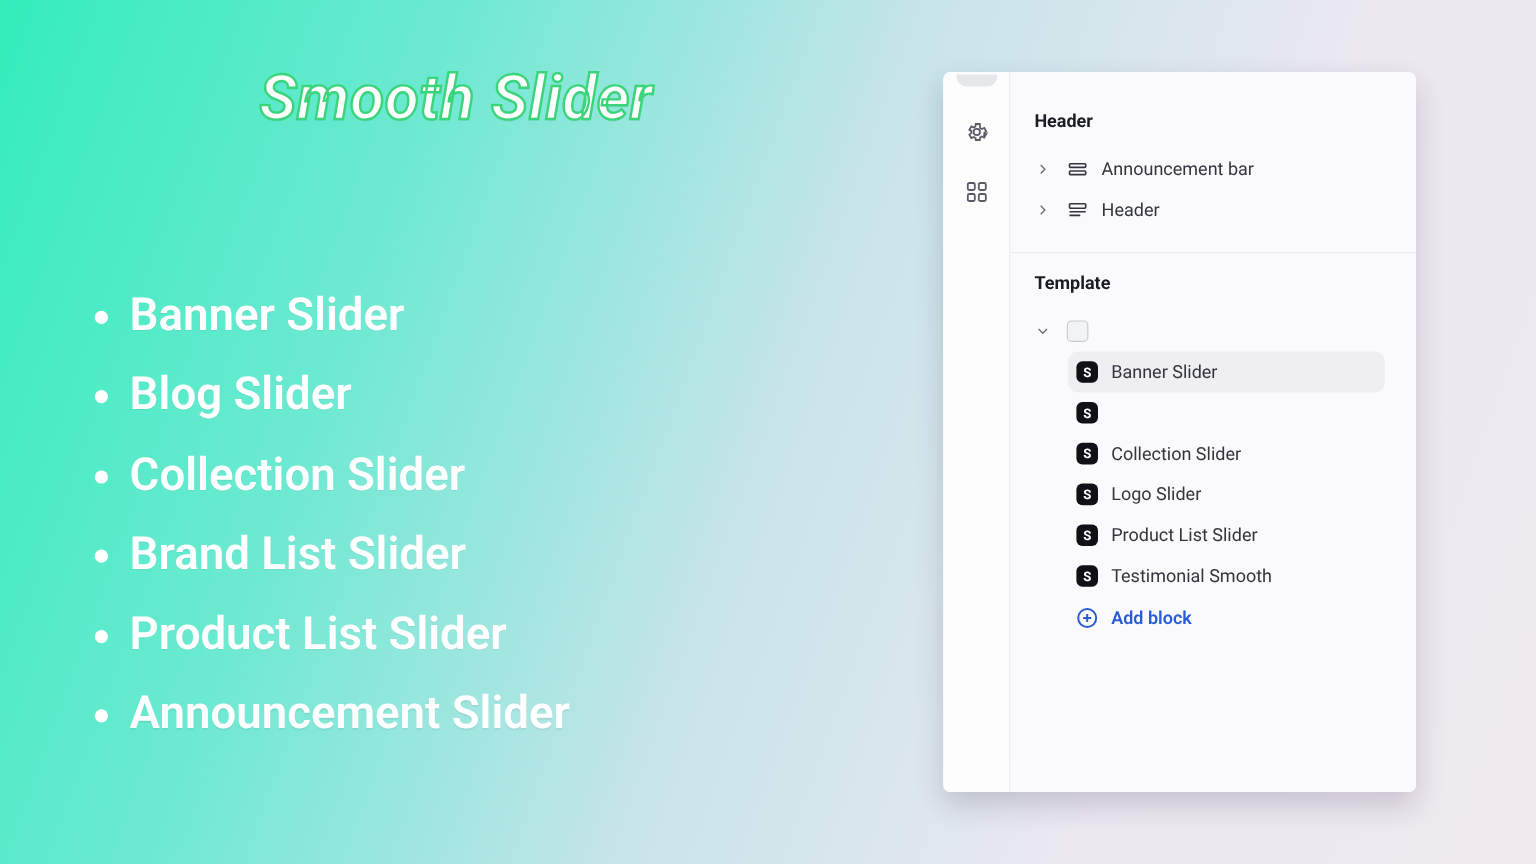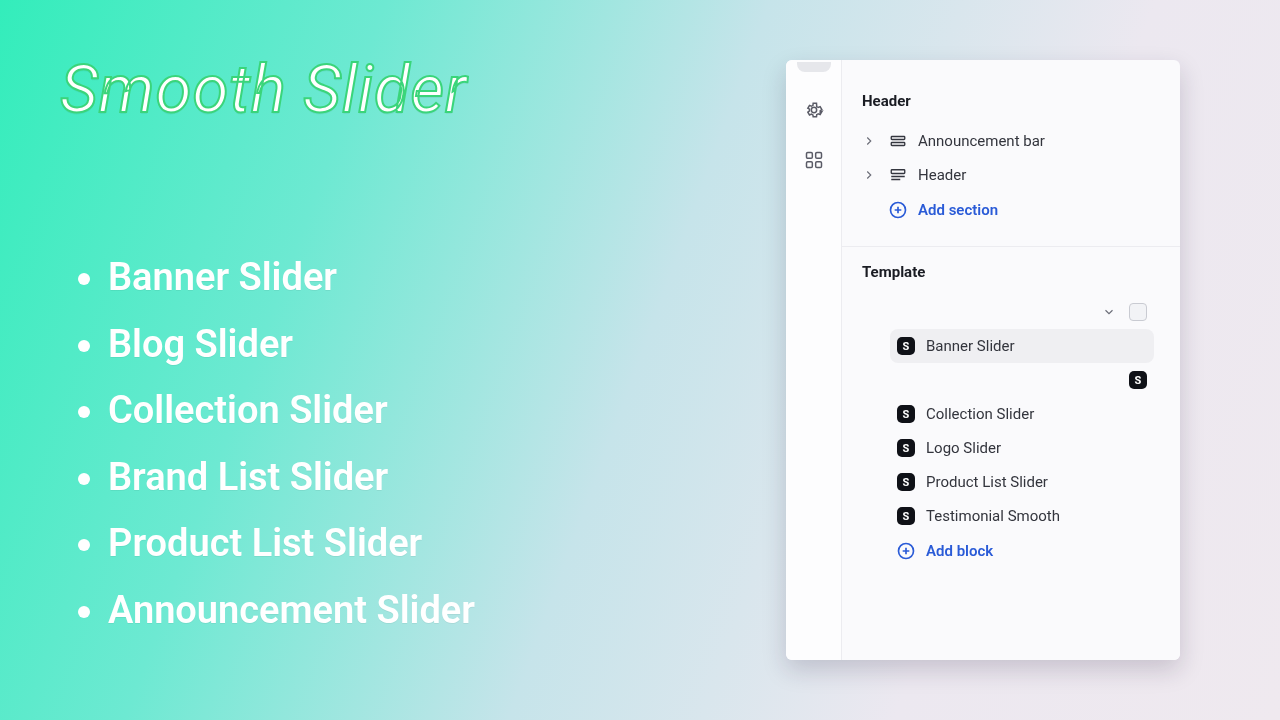--- a/index.html
+++ b/index.html
@@ -6,26 +6,27 @@
   html, body { width: 1280px; height: 720px; overflow: hidden; font-family: -apple-system, BlinkMacSystemFont, "Segoe UI", Roboto, "Helvetica Neue", Arial, sans-serif; }
   .stage {
     width: 1280px; height: 720px; position: relative;
     background: linear-gradient(110deg, #33edbb 0%, #6de9d2 25%, #c6e4ea 50%, #ece8f0 75%, #efe9ef 100%);
   }
   
   .hero {
     position: absolute; left: 60px; top: 55px; width: 640px;
   }
   .hero-title {
-    font-size: 66px; font-weight: 400; font-style: italic;
+    font-size: 52px; font-weight: 700; font-style: italic;
     color: #ffffff;
     -webkit-text-stroke: 2px #3ad57a;
     text-shadow: 0 2px 0 rgba(0,0,0,.05);
     letter-spacing: 0.5px;
     line-height: 1.05;
+    text-align: center;
   }
   .hero-list {
     margin-top: 120px;
     list-style: disc;
     padding-left: 48px;
   }
   .hero-list li {
     color: #ffffff;
     font-size: 38px;
     font-weight: 600;
@@ -56,21 +57,21 @@
   }
   .panel {
     flex: 1; height: 100%; padding-top: 16px; overflow: hidden; display:flex; flex-direction:column;
   }
   .section-block { padding: 8px 26px 18px 14px; border-bottom: 1px solid #ececf0; }
   .section-title {
     font-size: 15px; font-weight: 700; color: #1a1c23; padding: 8px 6px 14px 6px;
   }
   .row {
     display:flex; align-items:center; gap:10px; padding: 8px 6px; border-radius:8px;
-    font-size:15px; color:#33353d;justify-content:flex-end;
+    font-size:15px; color:#33353d;
   }
   .row.hover { background:#efeff2; }
   .row .chev { width:16px; color:#6b6d78; display:flex; }
   .row .icon { width:20px; display:flex; justify-content:center; color:#34363f; }
   .row .label { flex:1; }
   .add-row { color:#2a5bd7; font-weight:600; }
   .add-row .plus { color:#2a5bd7; }
   .sub-list { padding-left: 34px; }
   .app-chip {
     width:18px; height:18px; border-radius:5px; background:#0f1117; color:#fff;
@@ -159,30 +160,20 @@
           </span>
           <span class="icon">
             <svg width="18" height="18" viewBox="0 0 24 24" fill="none" stroke="currentColor" stroke-width="1.8">
                 <rect x="3" y="5" width="18" height="5" rx="1"></rect>
                 <path d="M3 14h18M3 18h12"></path>
               </svg>
           </span>
           <span class="label">Header</span>
         </div>
 
-        <div class="row add-row">
-          <span class="chev"></span>
-          <span class="icon plus">
-            <svg width="20" height="20" viewBox="0 0 24 24" fill="none" stroke="currentColor" stroke-width="2">
-                <circle cx="12" cy="12" r="9"></circle>
-                <path d="M12 8v8M8 12h8"></path>
-              </svg>
-          </span>
-          <span class="label">Add section</span>
-        </div>
       </div>
 
       <div class="section-block" style="border-bottom:none;">
         <div class="section-title">Template</div>
 
         <div class="row apps-row">
           <span class="chev">
             <svg width="14" height="14" viewBox="0 0 24 24" fill="none" stroke="currentColor" stroke-width="2">
                 <path d="M6 9l6 6 6-6"></path>
               </svg>

